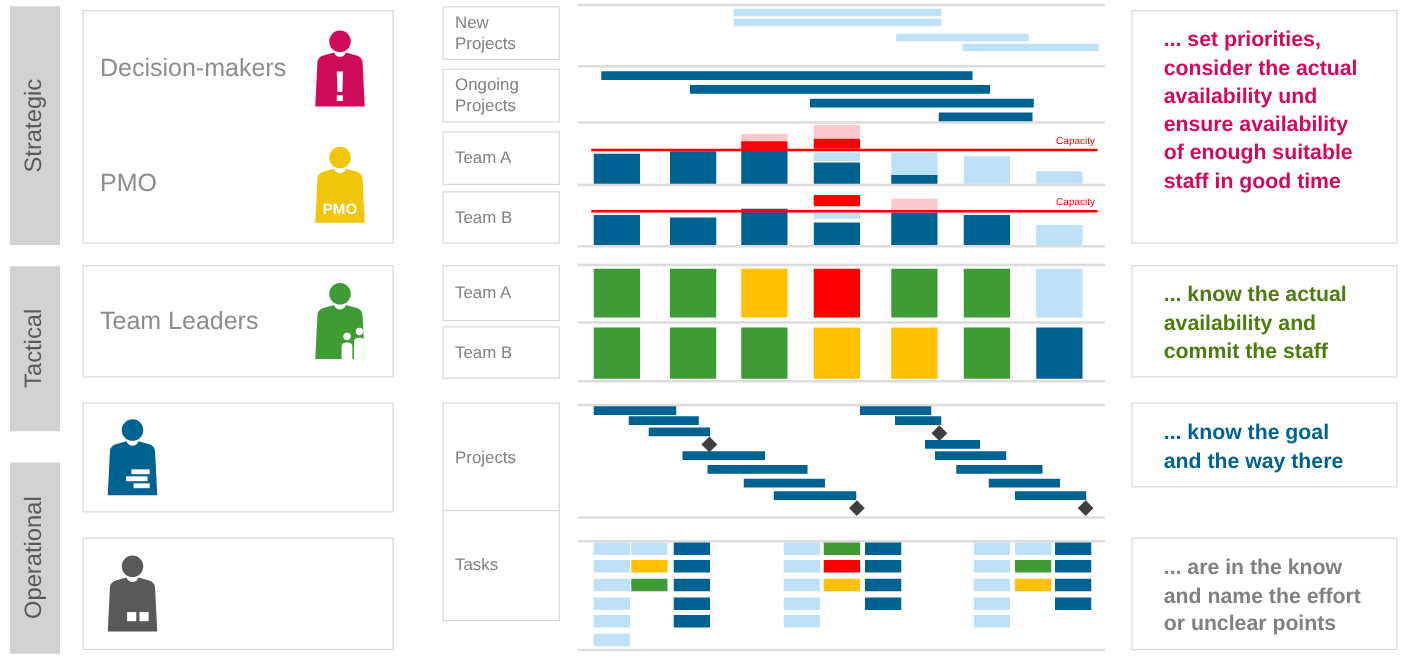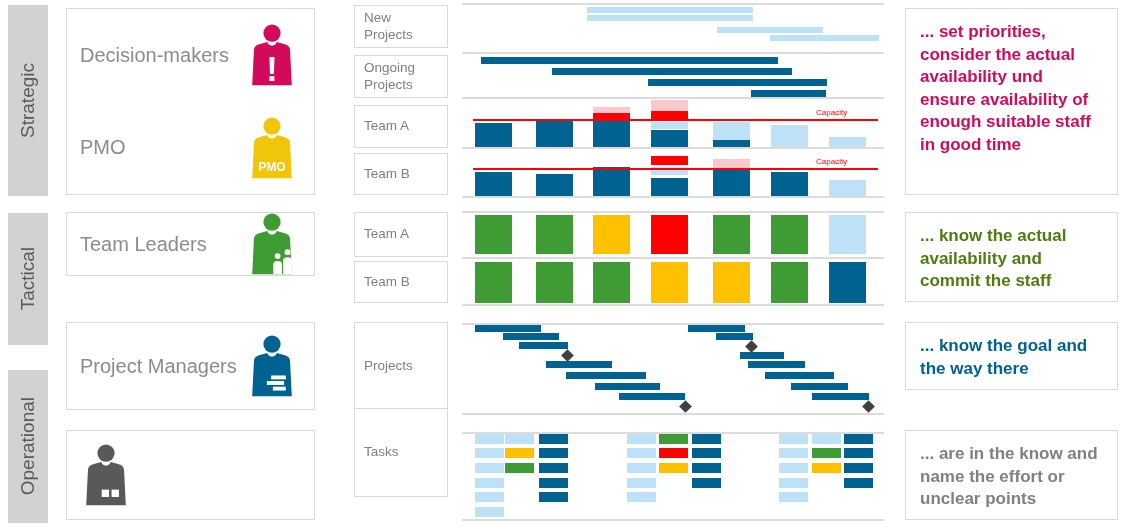--- a/index.html
+++ b/index.html
@@ -4,34 +4,34 @@
 <style>
   html,body{margin:0;padding:0;background:#fff;}
   .canvas{position:relative;width:1121px;height:527px;background:#fff;overflow:hidden;
           font-family:"Liberation Sans",sans-serif;}
   .band{position:absolute;left:8px;width:40px;background:#D2D2D2;
         display:flex;align-items:center;justify-content:center;}
   .band span{writing-mode:vertical-rl;transform:rotate(180deg);font-size:19px;color:#595959;}
   .band1{top:5px;height:191px}.band2{top:213px;height:132px}.band3{top:370px;height:153px}
   .box{position:absolute;background:#fff;border:1px solid #D9D9D9;box-sizing:border-box;}
   .rolebox{left:66px;width:249px;display:flex;flex-direction:column;}
-  .rb1{top:8px;height:187px}.rb2{top:212px;height:64px}.rb3{top:322px;height:88px}.rb4{top:430px;height:90px}
+  .rb1{top:8px;height:187px}.rb2{top:212px;height:90px}.rb3{top:322px;height:88px}.rb4{top:430px;height:90px}
   .rolerow{flex:1;display:flex;align-items:center;justify-content:space-between;padding:0 16px 0 13px;}
   .rolelabel{font-size:20px;color:#8C8C8C;white-space:nowrap;}
   .icon{line-height:0;}
   .rowlabel{left:354px;width:94px;display:flex;align-items:center;
             padding-left:9px;padding-right:4px;font-size:13.5px;color:#808080;line-height:1.25;}
   .lb1{top:5px;height:43px}.lb2{top:55px;height:43px}.lb3{top:105px;height:43px}.lb4{top:153px;height:42px}
   .lb5{top:212px;height:45px}.lb6{top:261px;height:42px}.lb7{top:322px;height:88px}.lb8{top:408px;height:89px}
-  .note{left:905px;width:213px;padding:12px 14px;font-size:17px;font-weight:bold;line-height:1.33;}
+  .note{left:905px;width:213px;padding:12px 25px;font-size:17px;font-weight:bold;line-height:1.33;}
   .n1{top:8px;height:187px}.n2{top:212px;height:90px}.n3{top:322px;height:68px}.n4{top:430px;height:90px}
   .divider{position:absolute;height:1.5px;}
   .bar{position:absolute;}
   .capline{position:absolute;height:2px;}
-  .caplabel{position:absolute;font-size:8px;width:60px;}
+  .caplabel{position:absolute;font-size:8px;text-align:right;width:60px;}
   .milestone{position:absolute;width:9px;height:9px;transform:rotate(45deg);}
 </style>
 </head>
 <body>
 
 <div class="canvas">
 
   <div class="band band1">
     <span>Strategic</span>
   </div>
@@ -78,21 +78,20 @@
             <circle cx="48" cy="45.5" r="3.4"></circle>
             <path d="M43 71 L43 55 Q43 51.3 48 51.3 Q53 51.3 53 55 L53 71 Z"></path>
           </g>
         </svg>
       </span>
     </div>
   </div>
 
   <div class="box rolebox rb3">
     <div class="rolerow">
-      <span class="rolelabel">Project Managers</span>
       <span class="icon" style="color: rgb(0, 98, 145);">
         <svg width="52" height="62" viewBox="0 0 60 72">
           <circle cx="30" cy="10.5" r="10" fill="currentColor"></circle>
           <path d="M9 31 C9 26 12 24.3 16 23.2 L24.5 21 C26 26.5 34 26.5 35.5 21 L44 23.2 C48 24.3 51 26 51 31 L53 71 L7 71 Z" fill="currentColor"></path>
           <g fill="#ffffff">
             <rect x="29" y="47" width="17" height="4.5"></rect>
             <rect x="24" y="53.5" width="20" height="4.5"></rect>
             <rect x="31" y="60" width="15" height="4.5"></rect>
           </g>
         </svg>

